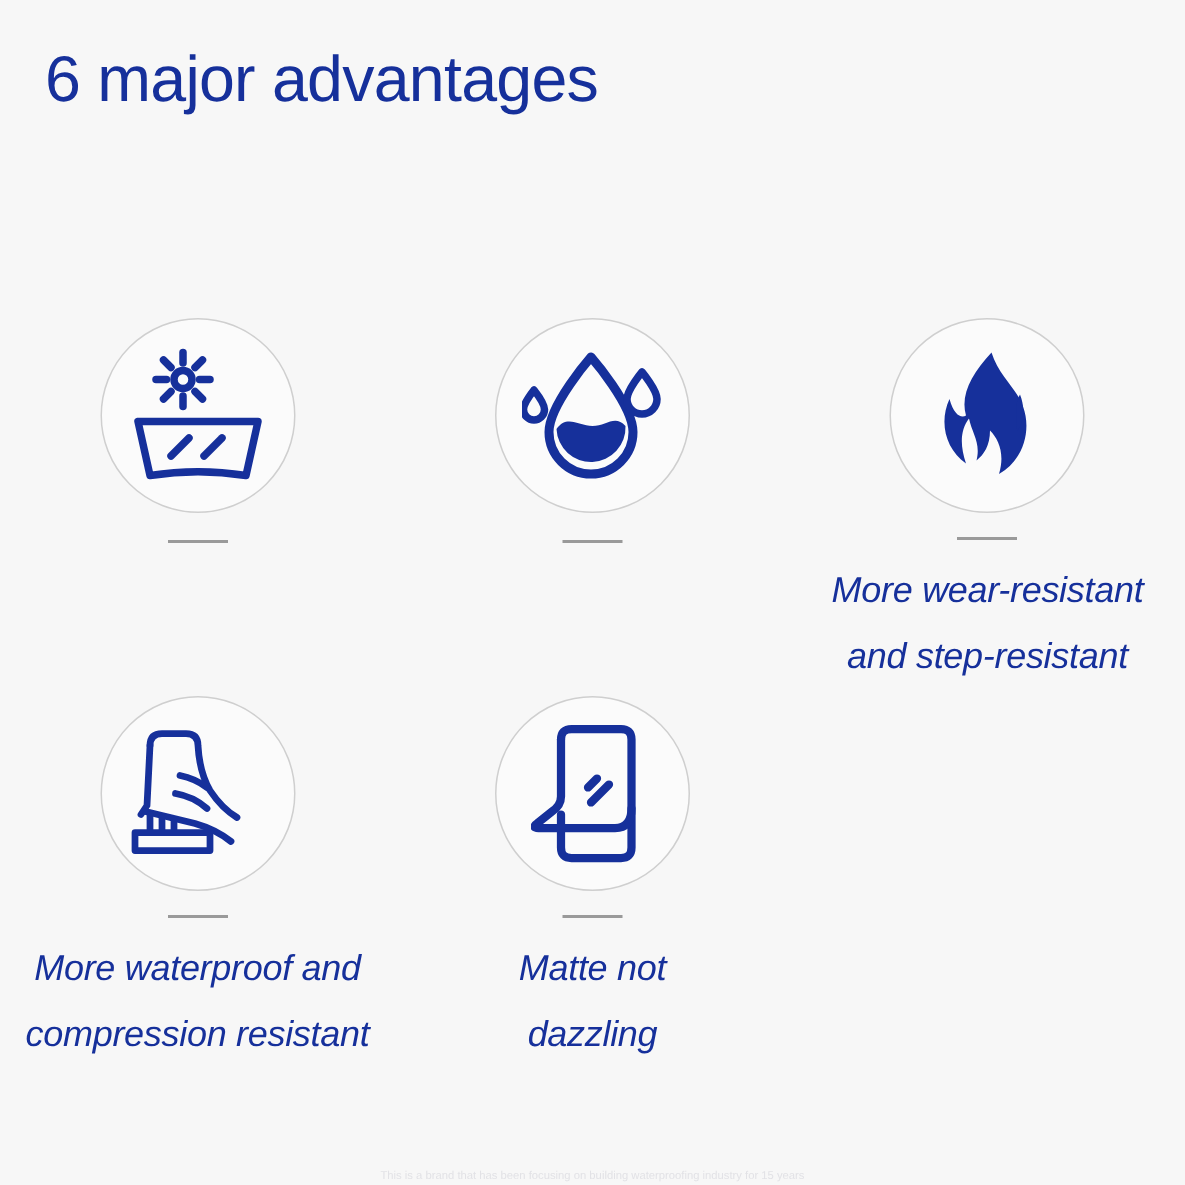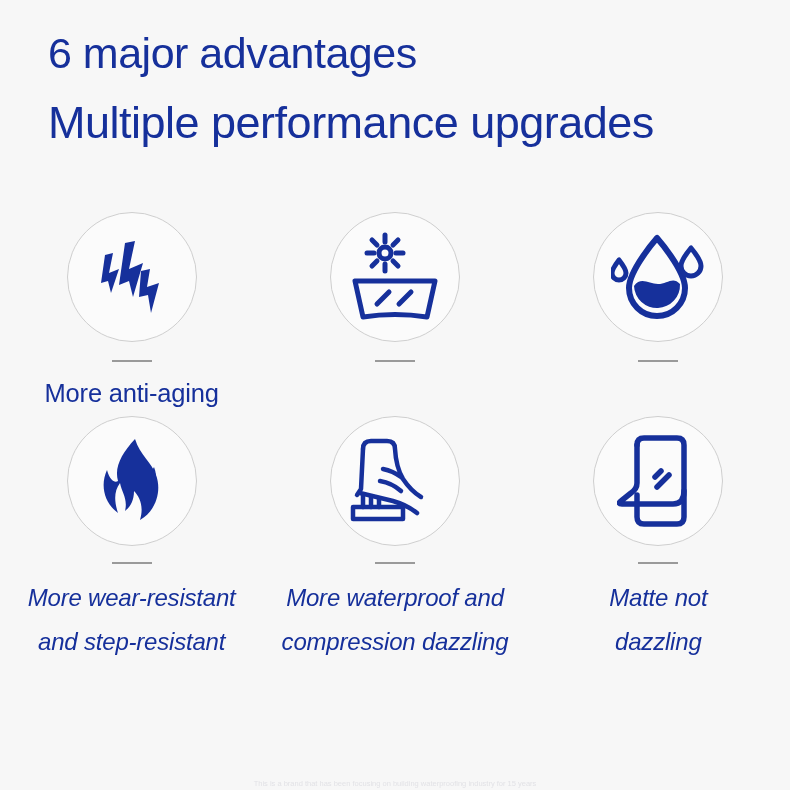--- a/index.html
+++ b/index.html
@@ -33,21 +33,21 @@
     color: #d8d8dc;
     letter-spacing: 3px;
     white-space: nowrap;
     transform: translateY(-5px);
   }
 
   
   .headings {
     position: absolute;
     top: 22px;
-    left: 48px;
+    left: 30px;
   }
   .heading-line {
     color: #16309b;
     font-weight: normal;
     letter-spacing: -0.5px;
     white-space: nowrap;
   }
   .heading-1 {
     font-size: 43px;
     line-height: 62px;
@@ -130,40 +130,24 @@
 </style>
 </head>
 <body>
 
 <div class="top-strip">
   <span class="top-strip-text">· · · · · ·</span>
 </div>
 
 <div class="headings">
   <div class="heading-line heading-1">6 major advantages</div>
-  <div class="heading-line heading-2">Multiple performance upgrades</div>
 </div>
 
 <div class="grid">
 
-  <div class="cell">
-    <div class="icon-circle">
-      <span>
-        <svg width="74" height="80" viewBox="0 0 74 80">
-          <g fill="#16309b">
-            <polygon points="10,18 18,16 14,36 24,32 16,56 13,44 6,46"></polygon>
-            <polygon points="30,6 40,4 34,32 48,26 38,60 34,44 24,48"></polygon>
-            <polygon points="46,34 55,32 52,50 64,46 56,76 53,58 44,60"></polygon>
-          </g>
-        </svg>
-      </span>
-    </div>
-    <div class="divider"></div>
-    <div class="cell-label">More anti-aging</div>
-  </div>
 
   <div class="cell">
     <div class="icon-circle">
       <span>
         <svg width="96" height="92" viewBox="0 0 96 92">
           <g stroke="#16309b" stroke-width="5" stroke-linecap="round" fill="none">
 
             <line x1="38" y1="4" x2="38" y2="11"></line>
             <line x1="38" y1="33" x2="38" y2="40"></line>
             <line x1="20" y1="22" x2="27" y2="22"></line>
@@ -239,21 +223,21 @@
             <line x1="22" y1="62" x2="22" y2="72"></line>
             <line x1="30" y1="64" x2="30" y2="72"></line>
 
             <rect x="4" y="72" width="50" height="12"></rect>
           </g>
         </svg>
       </span>
     </div>
     <div class="divider"></div>
     <div class="cell-label">More waterproof and
-compression dazzling</div>
+compression resistant</div>
   </div>
 
   <div class="cell row2">
     <div class="icon-circle">
       <span>
         <svg width="82" height="96" viewBox="0 0 82 96">
           <g fill="none" stroke="#16309b" stroke-width="5.5" stroke-linejoin="round" stroke-linecap="round">
 
             <path d="M20,12 Q20,5 27,5 L60,5 Q67,5 67,12 L67,84 Q67,91 60,91 L27,91 Q20,91 20,84 L20,62"></path>
 

